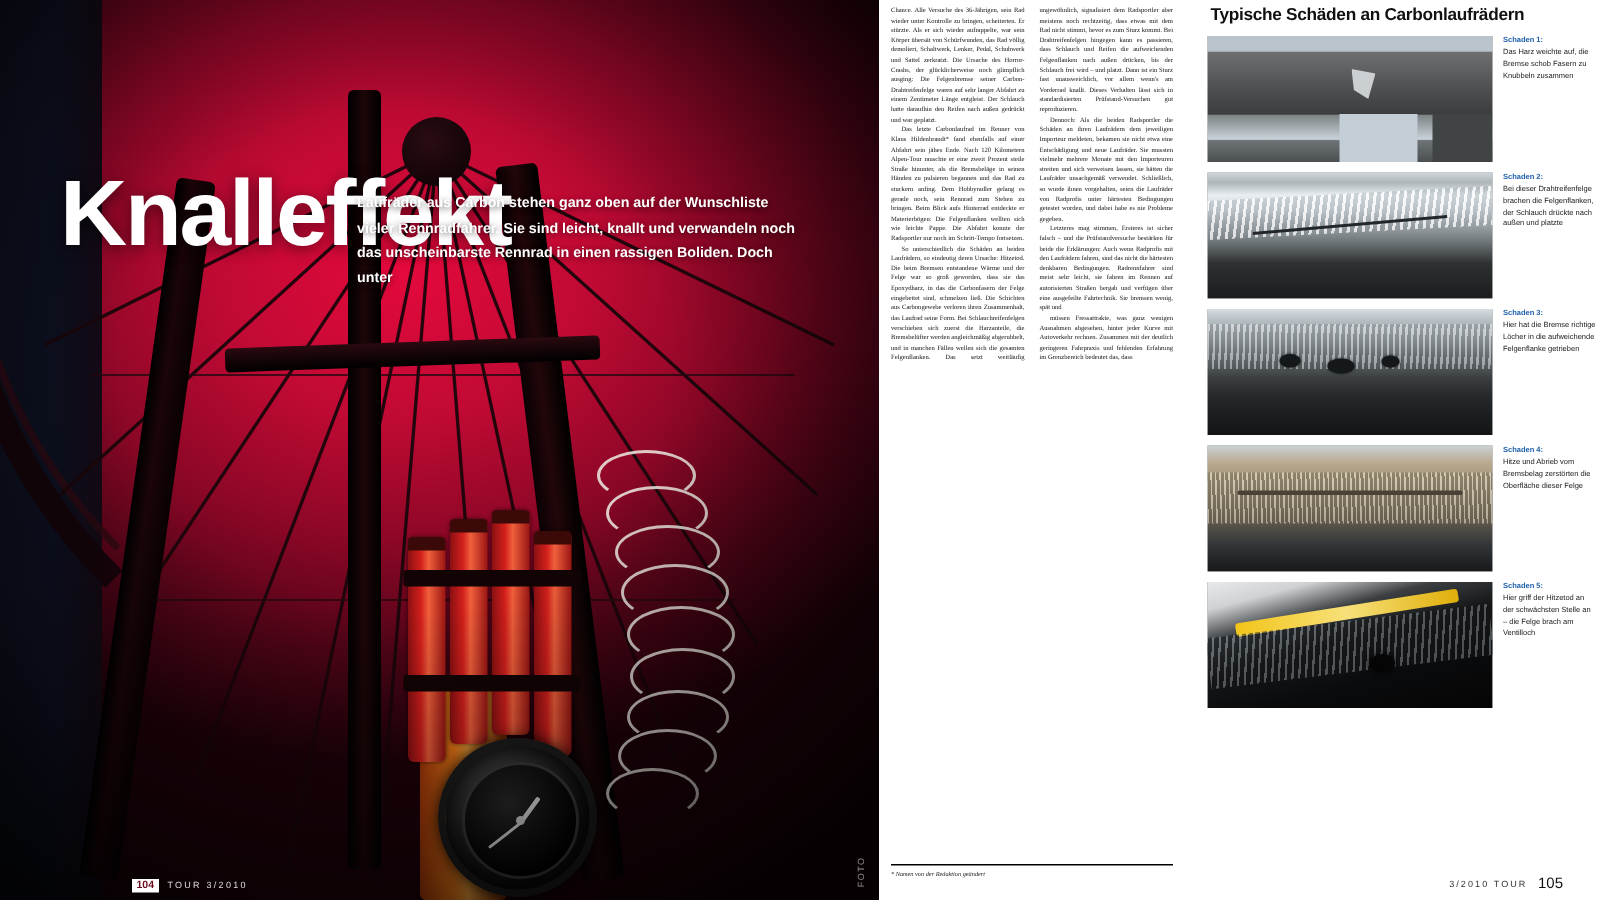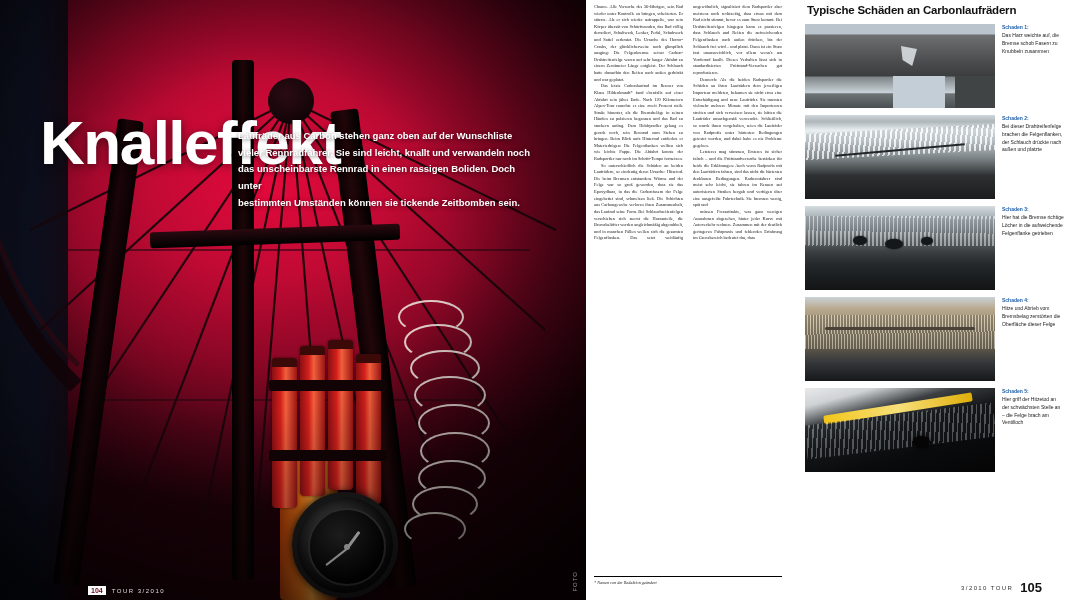--- a/index.html
+++ b/index.html
@@ -136,21 +136,21 @@
   .tex5 .stripe{position:absolute;left:18px;top:16px;width:150px;height:9px;
       background:linear-gradient(to right,#f2c51a,#f7e07a,#e0ae0a);transform:rotate(-9deg);border-radius:2px;}
   .tex5 .weave{position:absolute;left:0;top:26px;width:190px;height:34px;
       background:repeating-linear-gradient(100deg,rgba(200,210,215,.35) 0 1.5px,rgba(20,22,24,.5) 1.5px 4.5px);
       transform:rotate(-7deg);}
   .tex5 .valvehole{position:absolute;left:108px;top:48px;width:17px;height:12px;border-radius:50%;
       background:#050506;box-shadow:0 0 4px #000;}
 
   .folio-right{position:absolute;right:26px;bottom:5px;display:flex;align-items:center;gap:7px;
       font-family:"Liberation Sans",sans-serif;font-size:6px;color:#333;letter-spacing:1.4px;}
-  .folio-right .num{font-weight:bold;font-size:13px;letter-spacing:0;color:#111;}
+  .folio-right .num{font-weight:normal;font-size:10px;letter-spacing:0;color:#111;}
 </style>
 </head>
 <body>
 
 <div class="spread">
 
   <div class="left-page">
     <div class="photo"></div>
     <div class="photo-left-dark"></div>
 
@@ -224,21 +224,20 @@
     </div>
 
     <div class="vign"></div>
 
     <h1 class="headline">Knalleffekt</h1>
 
     <div class="deck">
       <p>Laufräder aus Carbon stehen ganz oben auf der Wunschliste</p>
       <p>vieler Rennradfahrer. Sie sind leicht, knallt und verwandeln noch</p>
       <p>das unscheinbarste Rennrad in einen rassigen Boliden. Doch unter</p>
-      <p>bestimmten Umständen können sie tickende Zeitbomben sein.</p>
     </div>
 
     <div class="photo-credit">FOTO</div>
 
     <div class="folio-left">
       <span class="num">104</span>
       <span class="lbl">TOUR 3/2010</span>
     </div>
   </div>
 

